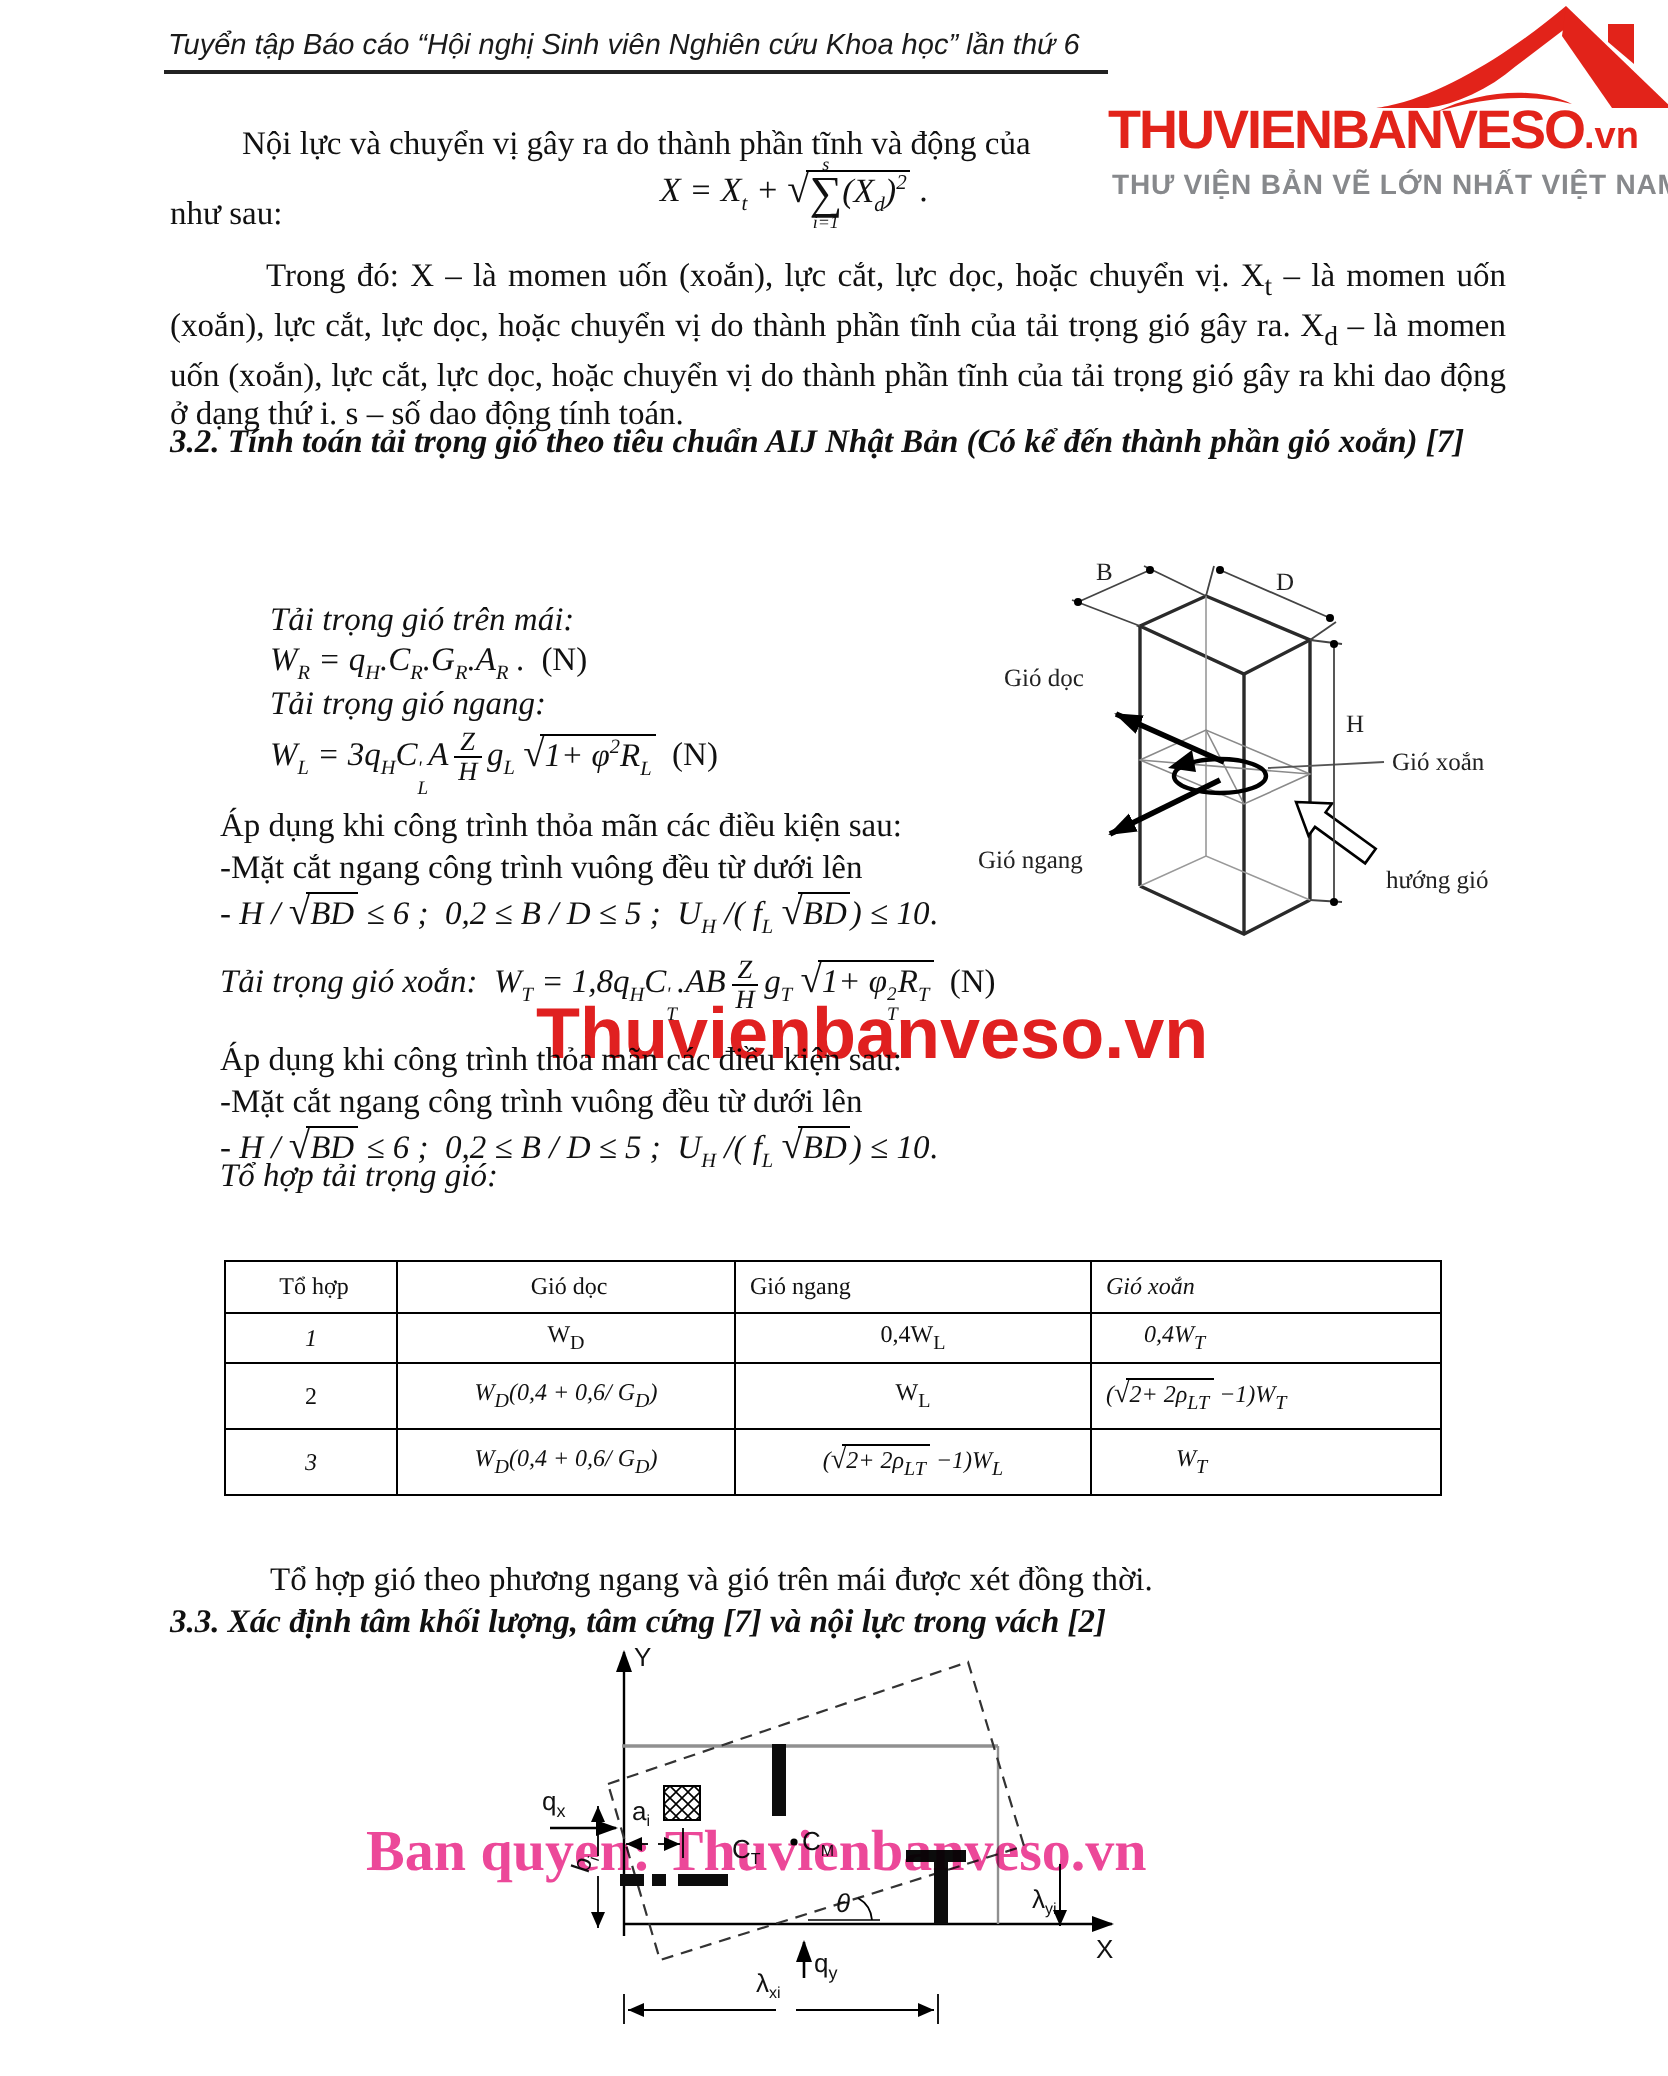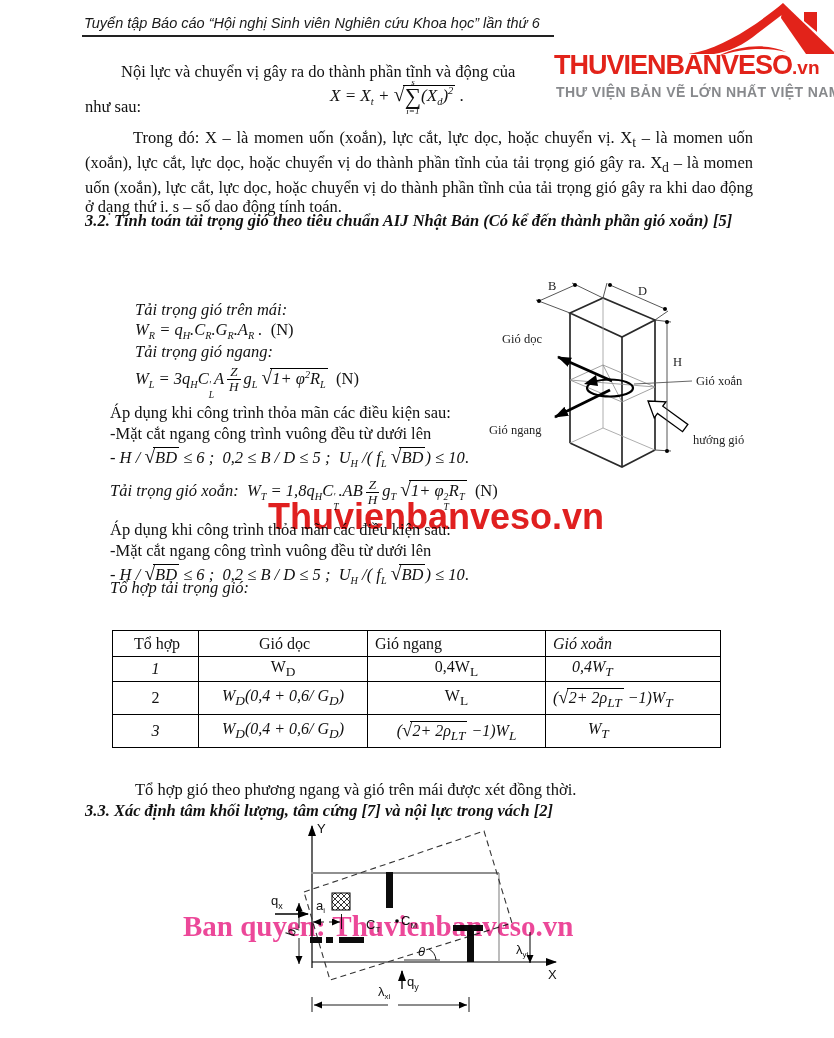--- a/index.html
+++ b/index.html
@@ -30,21 +30,21 @@
       font-size:0.8em;line-height:1.05;margin:0 3px;}
   .fr span:first-child{border-bottom:1px solid #000;padding:0 3px;}
   .sum{display:inline-flex;flex-direction:column;align-items:center;line-height:1;
        vertical-align:middle;font-style:italic;font-size:9px;}
   .sum .sg{font-size:23px;line-height:0.85;font-style:normal;}
   .ss{display:inline-flex;flex-direction:column;font-size:0.58em;line-height:1.05;
       vertical-align:-0.45em;text-align:left;}
   
   .tbl-title{left:85px;top:607px;width:650px;text-align:center;font-weight:bold;font-size:17px;position:absolute;}
   table.combo{position:absolute;left:112px;top:630px;border-collapse:collapse;table-layout:fixed;}
-  table.combo th,table.combo td{border:1.6px solid #000;font-size:16px;padding:1px 4px;}
+  table.combo th,table.combo td{border:1.6px solid #000;font-size:12px;padding:1px 4px;}
   table.combo th{font-weight:normal;text-align:left;padding-left:7px;height:23px;}
   table.combo th.h0,table.combo th.h1{text-align:center;}
   table.combo th.h3{font-style:italic;}
   table.combo td{text-align:center;height:22px;}
   table.combo tr.tall td{height:30px;}
   table.combo td.c3a{text-align:left;padding-left:26px;}
   table.combo td.c3b{text-align:left;padding-left:7px;}
   table.combo td.c3c{text-align:left;padding-left:42px;}
   
   .wm-red{left:268px;top:496px;font-family:"Liberation Sans",sans-serif;font-weight:bold;
@@ -78,21 +78,21 @@
   <div class="t body-txt" style="left:121px;top:62px;">Nội lực và chuyển vị gây ra do thành phần tĩnh và động của</div>
   <div class="t body-txt" style="left:85px;top:97px;">như sau:</div>
   <div class="t body-txt fm" style="left:330px;top:78px;font-size:17px;">X = X<sub>t</sub> + <span class="rt">√</span><span class="rd"><span class="sum">
           <span>s</span>
           <span class="sg">∑</span>
           <span>i=1</span>
         </span>(X<sub>d</sub>)<sup>2</sup></span> <span class="up">.</span></div>
 
   <div class="block body-txt" style="left:85px;top:128px;width:668px;text-indent:48px;">Trong đó: X – là momen uốn (xoắn), lực cắt, lực dọc, hoặc chuyển vị. X<sub>t</sub> – là momen uốn (xoắn), lực cắt, lực dọc, hoặc chuyển vị do thành phần tĩnh của tải trọng gió gây ra. X<sub>d</sub> – là momen uốn (xoắn), lực cắt, lực dọc, hoặc chuyển vị do thành phần tĩnh của tải trọng gió gây ra khi dao động ở dạng thứ i. s – số dao động tính toán.</div>
 
-  <div class="block body-txt bd it" style="left:85px;top:211px;width:670px;line-height:20px;">3.2. Tính toán tải trọng gió theo tiêu chuẩn AIJ Nhật Bản (Có kể đến thành phần gió xoắn) [5]</div>
+  <div class="block body-txt bd it" style="left:85px;top:211px;width:670px;line-height:20px;">3.2. Tính toán tải trọng gió theo tiêu chuẩn AIJ Nhật Bản (Có kể đến thành phần gió xoắn) [7]</div>
 
   <div class="t body-txt it" style="left:135px;top:300px;">Tải trọng gió trên mái:</div>
   <div class="t body-txt fm" style="left:135px;top:320px;">W<sub>R</sub> = q<sub>H</sub>.C<sub>R</sub>.G<sub>R</sub>.A<sub>R</sub> .&nbsp;&nbsp;<span class="up">(N)</span></div>
   <div class="t body-txt it" style="left:135px;top:342px;">Tải trọng gió ngang:</div>
   <div class="t body-txt fm" style="left:135px;top:364px;">W<sub>L</sub> = 3q<sub>H</sub>C<span class="ss">
         <span>'</span>
         <span>L</span>
       </span>A<span class="fr">
         <span>Z</span>
         <span>H</span>

